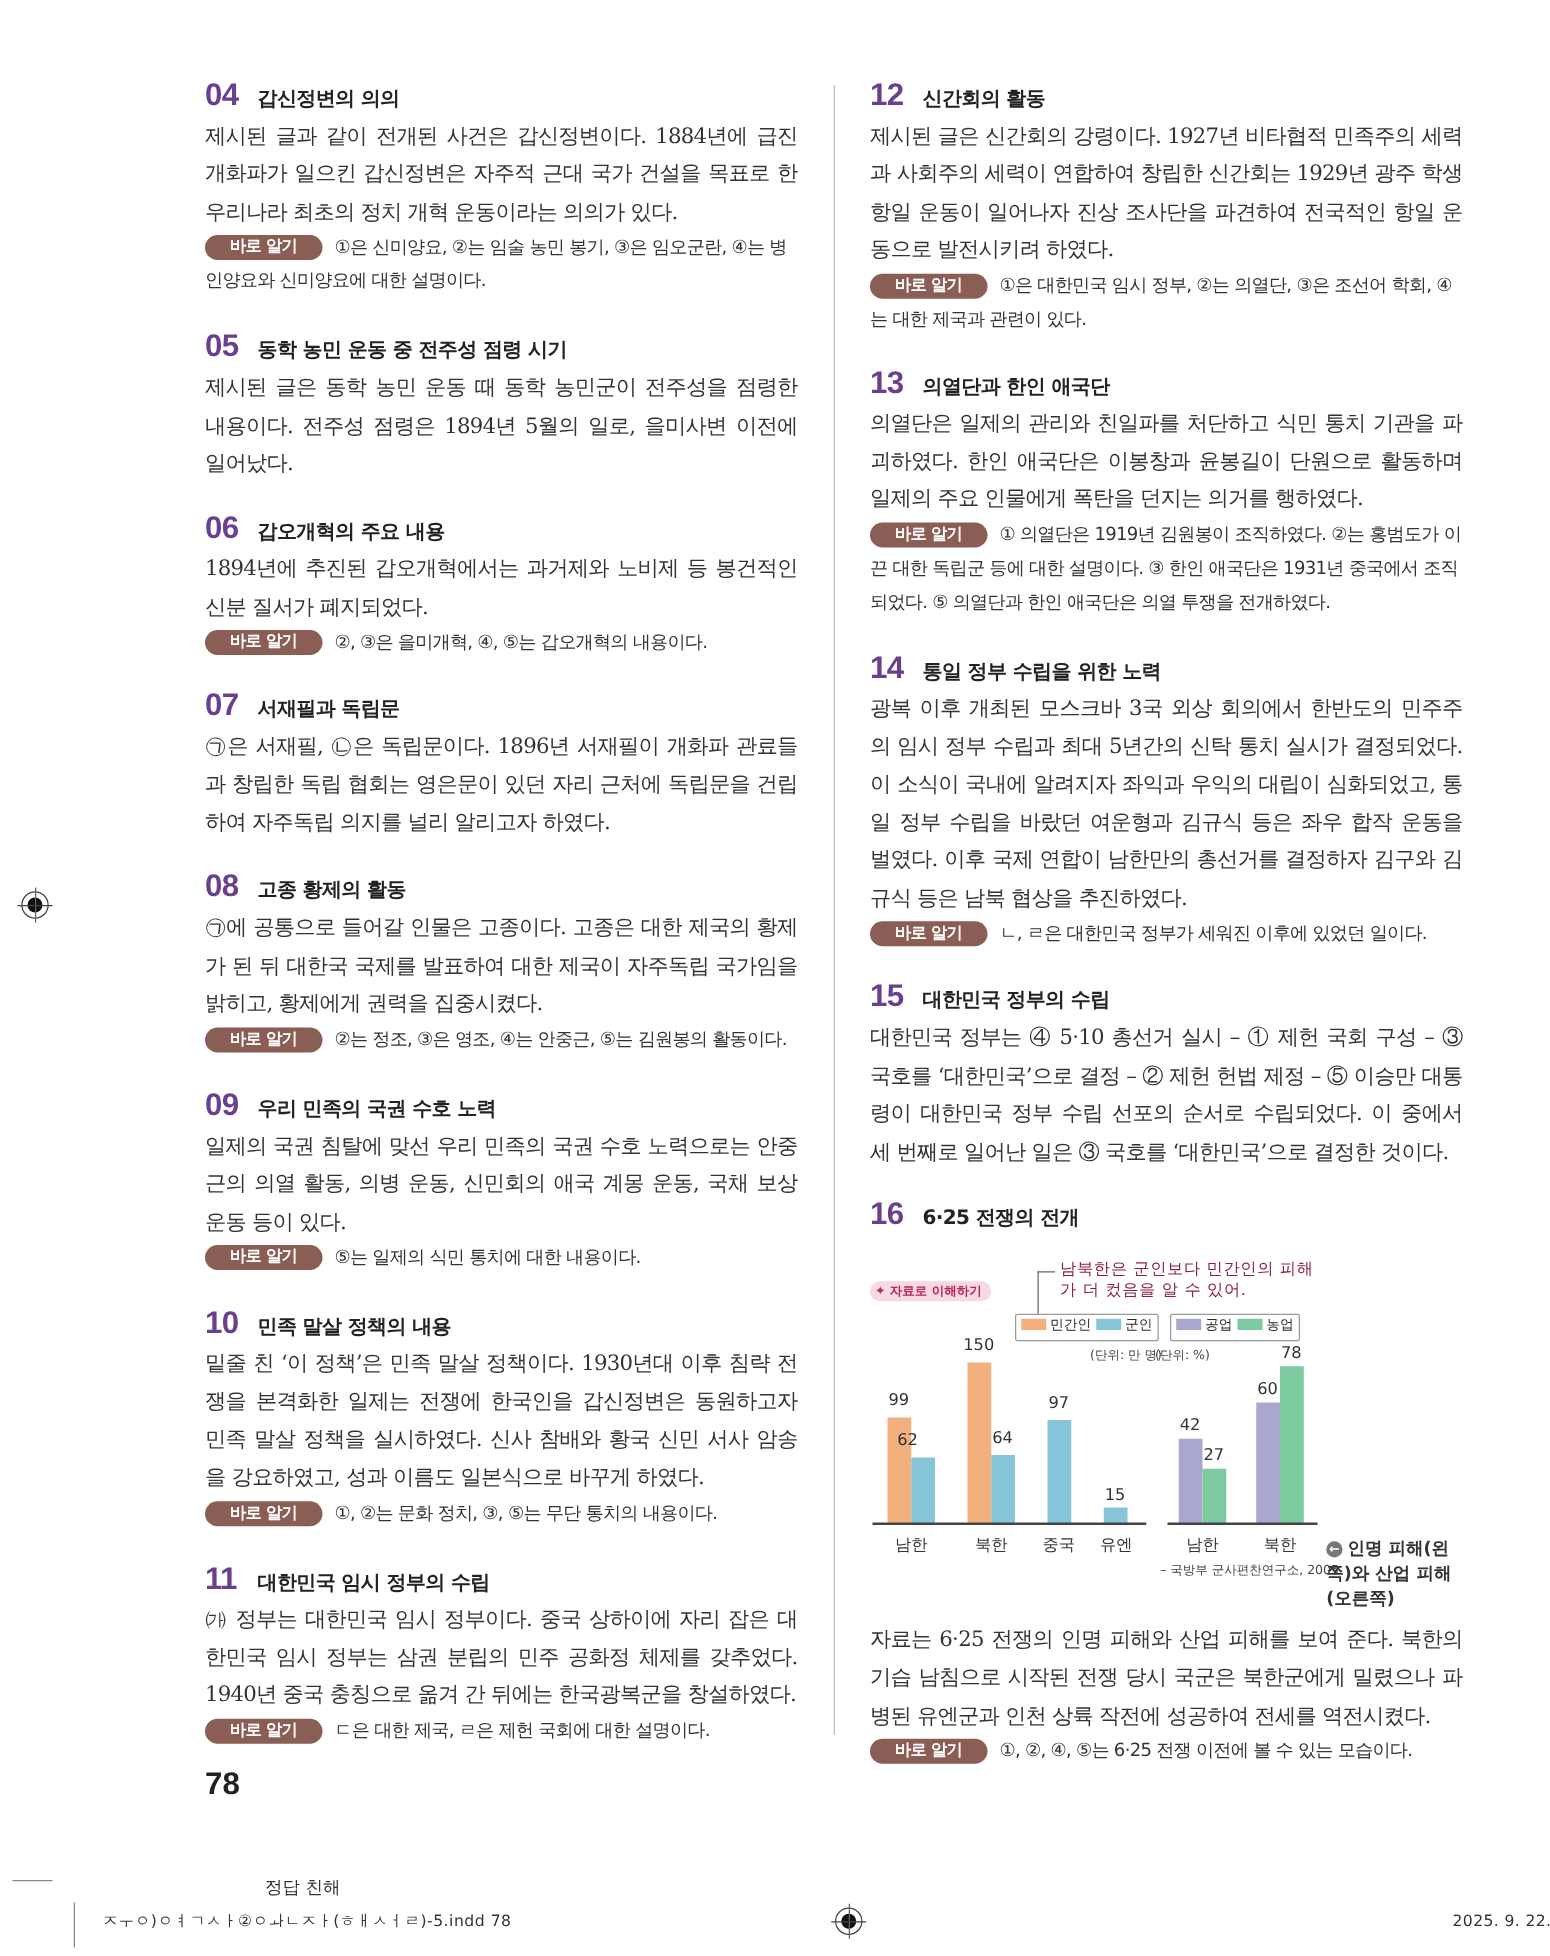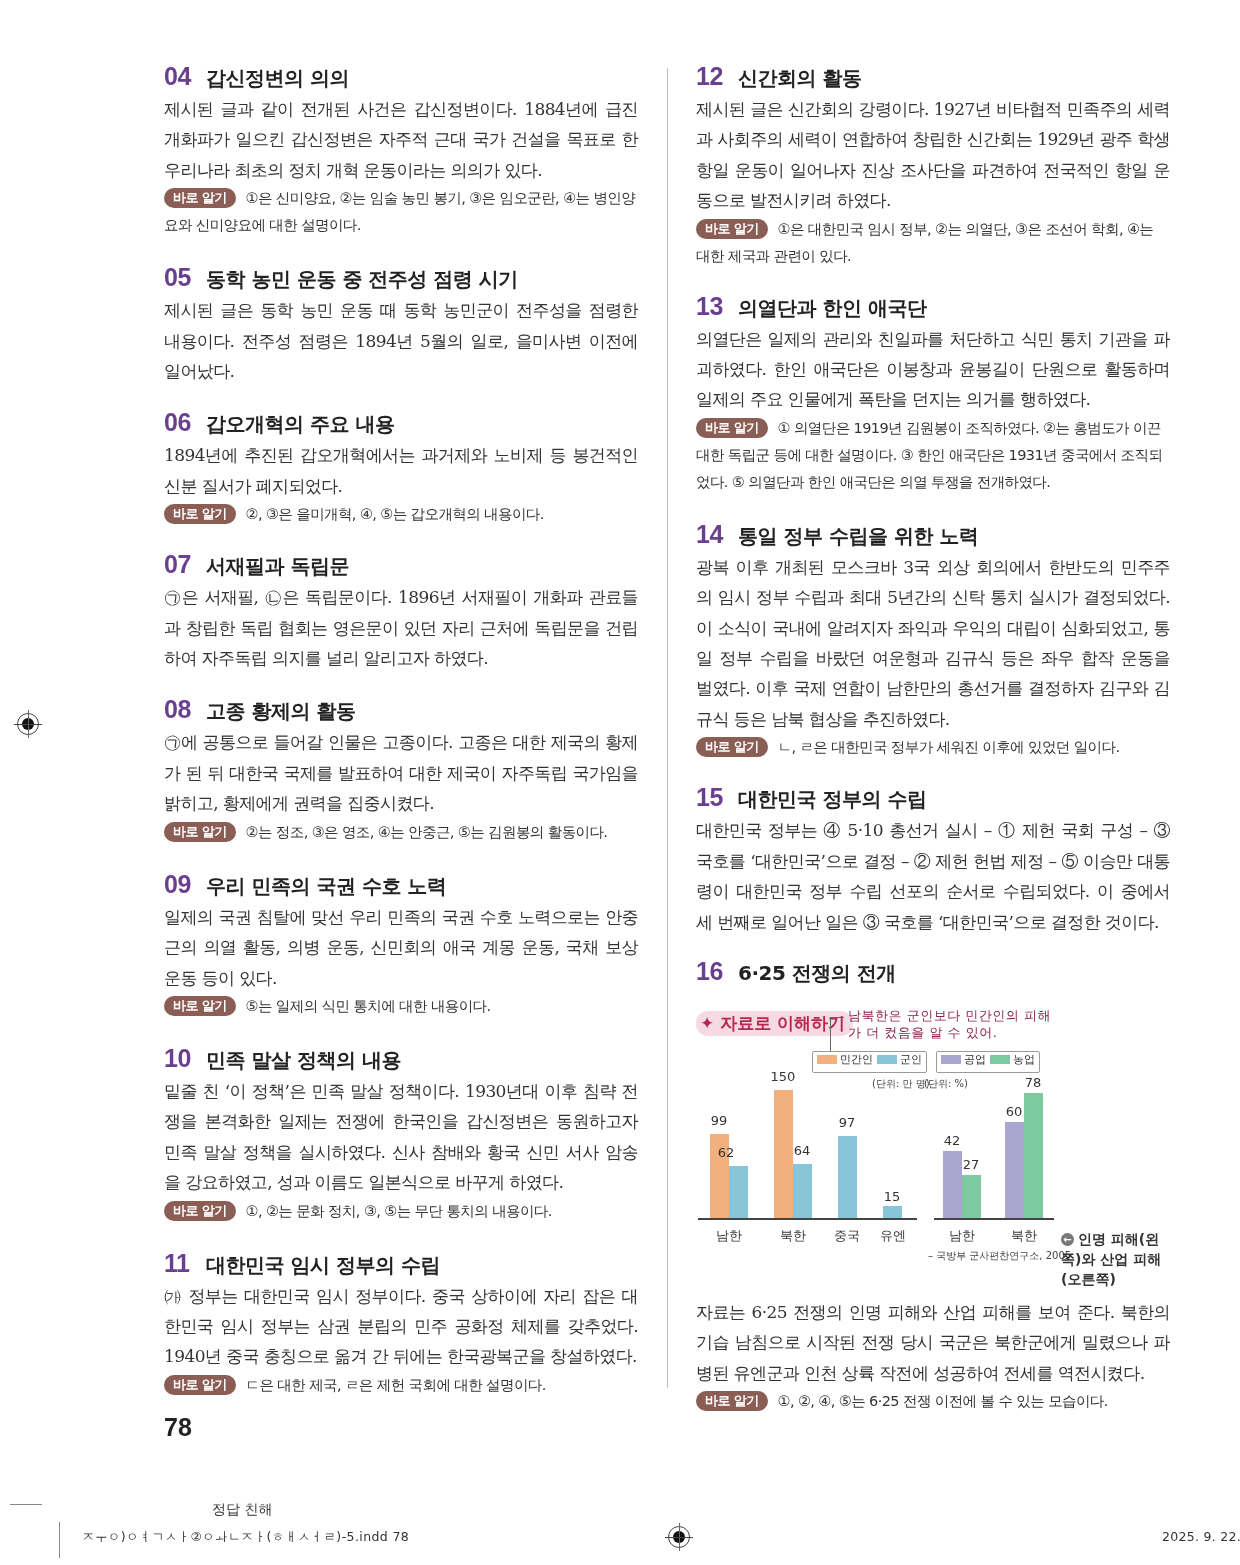--- a/index.html
+++ b/index.html
@@ -5,28 +5,28 @@
   html, body { margin:0; padding:0; background:#ffffff; }
   body { width:1240px; height:1565px; position:relative; overflow:hidden;
          font-family:"DejaVu Sans","Liberation Sans",sans-serif; color:#2a2a2a; }
   .col { position:absolute; top:62px; width:474px; }
   .col-left { left:164px; }
   .col-right { left:696px; }
   .divider { position:absolute; left:667px; top:68px; width:1px; height:1320px; background:#bdbdbd; }
   .section { margin-bottom:24px; }
   .sec-head { display:flex; align-items:baseline; height:30px; margin-bottom:2px; }
   .sec-num { font-family:"Liberation Sans",sans-serif; font-weight:bold; font-size:25px; color:#6a3f8f; width:42px; letter-spacing:-0.5px; }
-  .sec-title { font-weight:bold; font-size:20px; color:#222; letter-spacing:-0.5px; }
+  .sec-title { font-weight:bold; font-size:16px; color:#222; letter-spacing:-0.5px; }
   .body-text { font-family:"DejaVu Serif","Liberation Serif",serif; font-size:17px; line-height:30.4px; letter-spacing:-0.6px; text-align:justify; color:#333; margin:0; }
   .note { font-size:14.5px; line-height:27px; letter-spacing:-0.6px; color:#333; margin:0; }
   .badge { display:inline-block; background:#8b5e55; color:#fff; font-weight:bold; font-size:13px;
-           border-radius:10px; padding:1px 9px; line-height:18px; margin-right:10px; vertical-align:1px; }
+           border-radius:10px; padding:1px 20px; line-height:18px; margin-right:10px; vertical-align:1px; }
   
   .chart-wrap { position:relative; width:480px; height:290px; }
-  .chart-tag { position:absolute; left:0; top:22px; font-size:17px; font-weight:bold; color:#b8254f;
+  .chart-tag { position:absolute; left:0; top:36px; font-size:10px; font-weight:bold; color:#b8254f;
                background:#f7d9e3; border-radius:12px; padding:1px 8px 1px 4px; }
   .callout { position:absolute; left:152px; top:18px; font-size:13px; line-height:17px; color:#8a1f4b; letter-spacing:0.5px; }
   .callout-line { position:absolute; left:134px; top:28px; width:14px; height:1px; background:#666; }
   .callout-vline { position:absolute; left:134px; top:28px; width:1px; height:34px; background:#666; }
   .legend { position:absolute; top:62px; height:20px; border:1px solid #9a9a9a; border-radius:2px;
             font-size:11px; display:flex; align-items:flex-start; padding:0 4px; gap:4px; background:#fff; }
   .sw { display:inline-block; width:20px; height:9px; margin-right:3px; vertical-align:-1px; }
   .unit { position:absolute; top:88px; font-size:10px; color:#444; }
   .axis { position:absolute; height:2px; background:#444; }
   .bar { position:absolute; bottom:0; width:19px; }

